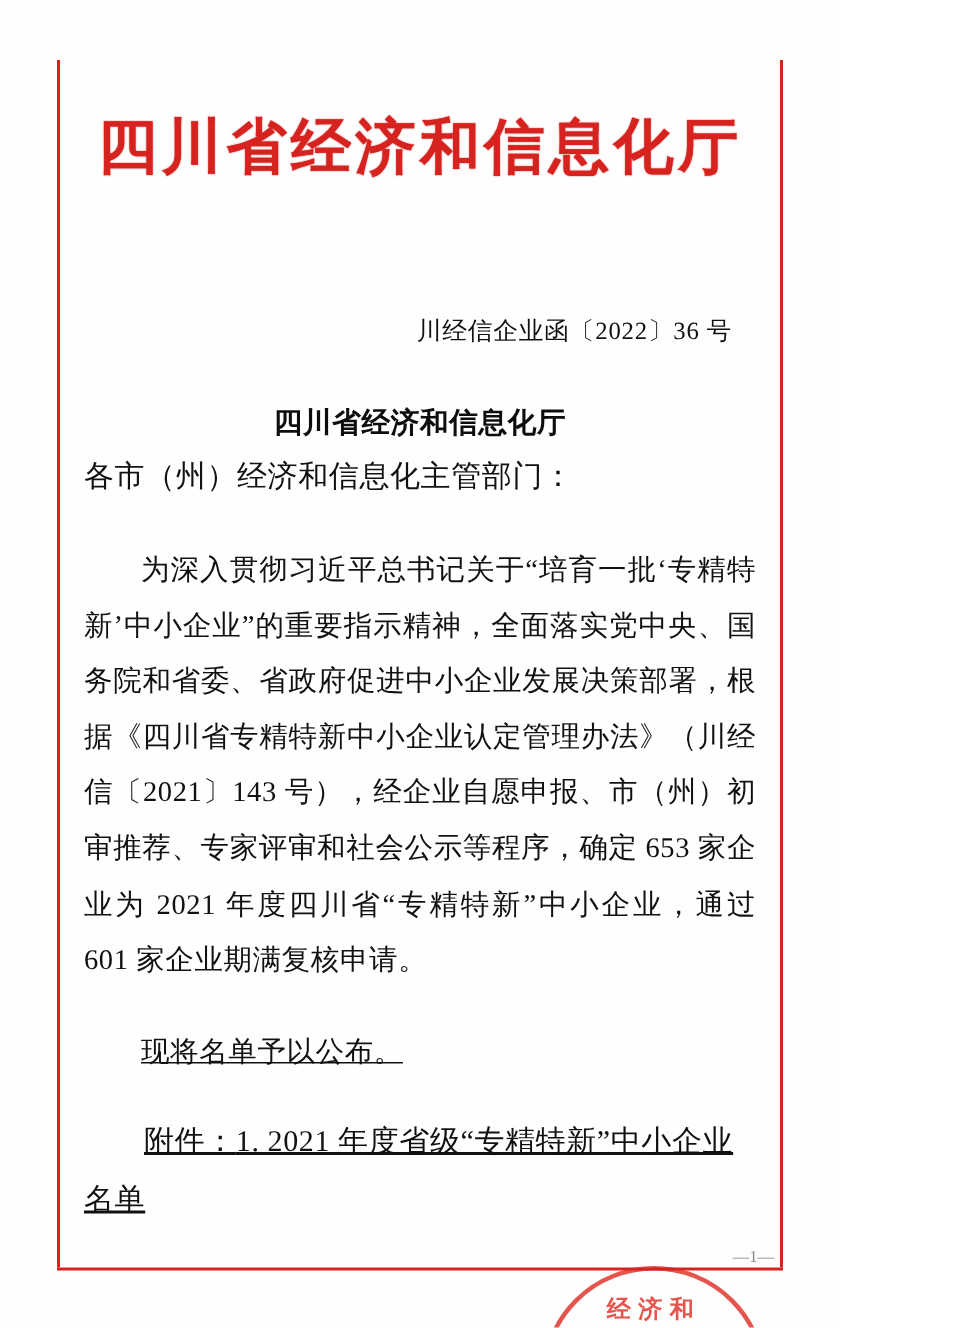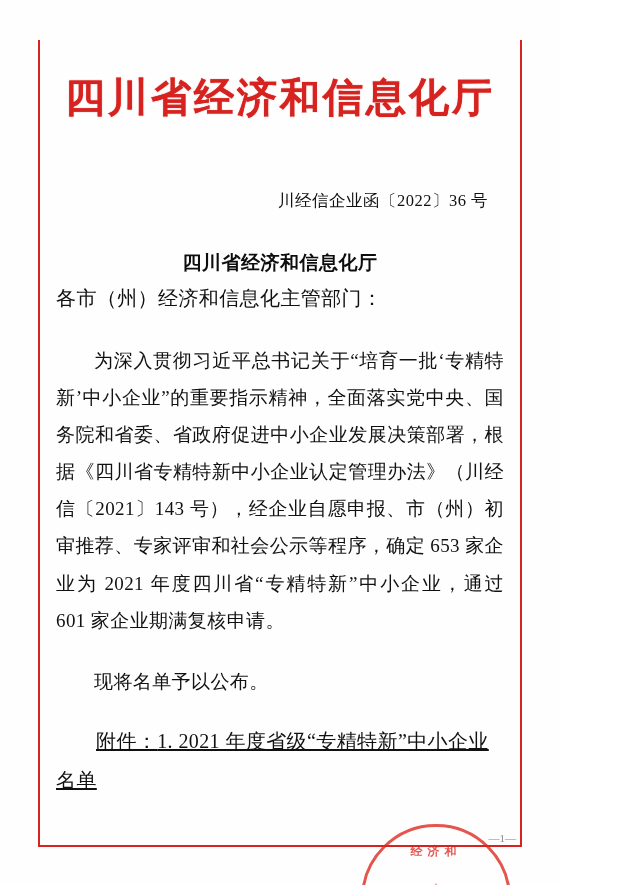--- a/index.html
+++ b/index.html
@@ -51,21 +51,21 @@
     font-size: 40px;
     letter-spacing: 3px;
     line-height: 1.2;
     margin-top: 22px;
     white-space: nowrap;
     text-shadow: 0 0 1px #d6231f;
   }
 
   
   .doc-number {
-    margin-top: 68px;
+    margin-top: 88px;
     text-align: right;
     padding-right: 16px;
     font-size: 16.5px;
     letter-spacing: 0.5px;
     color: #111;
   }
 
   
   .title-block {
     margin-top: 34px;
@@ -86,21 +86,21 @@
   }
   .para {
     margin-top: 24px;
     font-size: 19px;
     line-height: 1.95;
     letter-spacing: 0.4px;
     text-align: justify;
     text-justify: inter-ideograph;
     text-indent: 2em;
   }
-  .para-short { text-indent: 2em; }
+  .para-short { text-indent: 2em; text-decoration: underline; }
 
   .attachments {
     margin-top: 22px;
     font-size: 20px;
     line-height: 1.95;
     letter-spacing: 0.4px;
     text-indent: 2em;
     text-decoration: underline;
   }
   .attachment-line-2 {
@@ -133,21 +133,21 @@
     color: #e03a32;
     font-size: 34px;
     line-height: 1;
   }
   .seal-top-text, .seal-bottom-text {
     position: absolute;
     left: 0;
     width: 100%;
     text-align: center;
     color: #e03a32;
-    font-size: 12px;
+    font-size: 16px;
     letter-spacing: 5px;
     font-weight: bold;
   }
   .seal-top-text { top: 16px; }
   .seal-bottom-text { bottom: 16px; letter-spacing: 4px; }
   .seal-side-left, .seal-side-right {
     position: absolute;
     top: 50%;
     transform: translateY(-50%);
     color: #e03a32;

